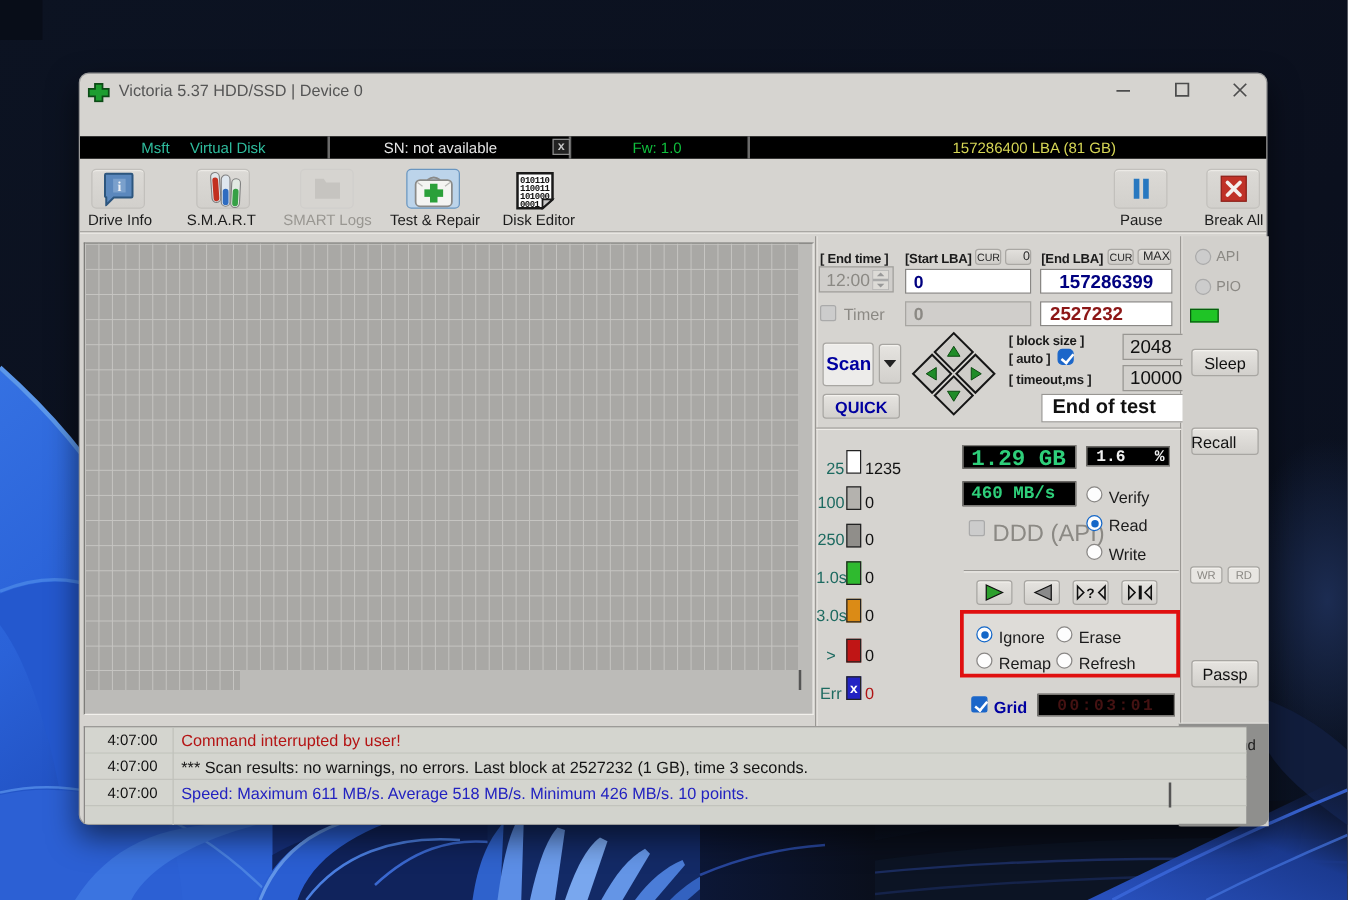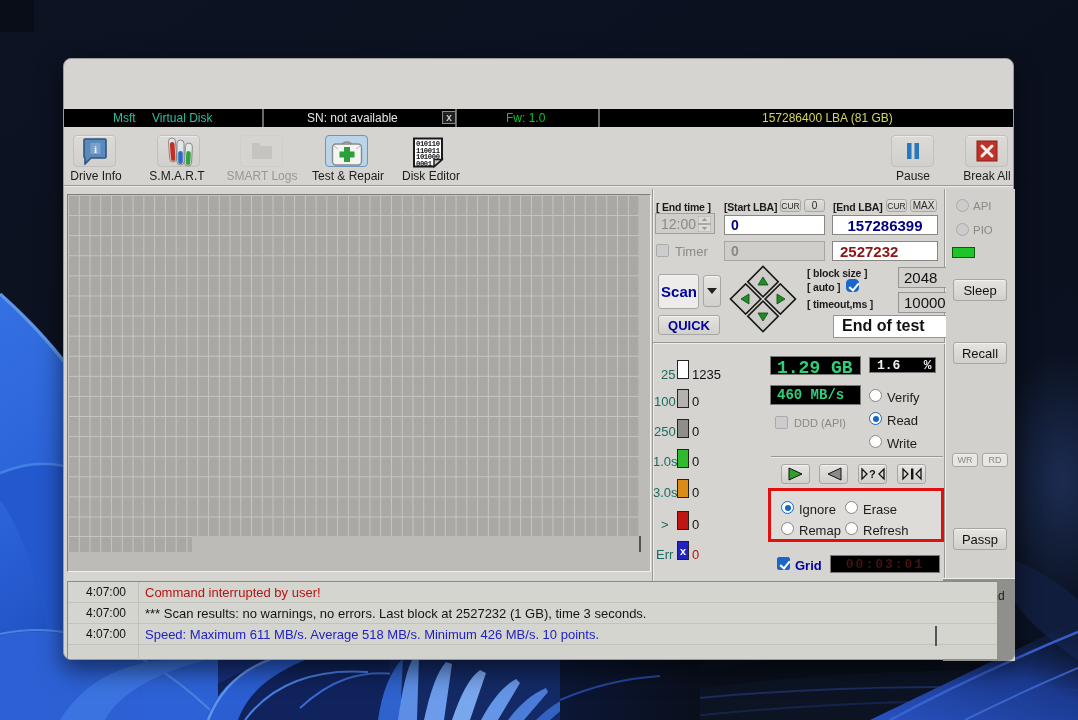--- a/index.html
+++ b/index.html
@@ -37,21 +37,21 @@
                       linear-gradient(to bottom,#c6c5c2 1px,transparent 1px);
      background-size:10.77px 20.1px; }
   #vgroove1 { position:absolute; left:588px; top:130px; width:0; height:392px;
               border-left:1px solid #9a9894; border-right:1px solid #eeece8; }
   #vgroove2 { position:absolute; left:880px; top:130px; width:0; height:472px;
               border-left:1px solid #9a9894; border-right:1px solid #eeece8; }
   
   .lbl { position:absolute; font-size:11.5px; color:#1b1b1b; white-space:nowrap; }
   .blbl { position:absolute; font-size:10.5px; font-weight:bold; color:#1b1b1b; white-space:nowrap; letter-spacing:-0.2px; }
   .chip { position:absolute; height:13px; font-size:8.5px; color:#2a2a2a; background:linear-gradient(#e2e0dc,#cfcdc9);
-          border:1px solid #aaa8a4; border-radius:3px; text-align:center; line-height:12px; }
+          border:1px solid #aaa8a4; border-radius:3px; text-align:right; line-height:12px; }
   .field { position:absolute; background:#fff; border:1px solid #898784; font-weight:bold; color:#000080; }
   .btn3d { position:absolute; background:linear-gradient(#e6e4e0,#d2d0cc); border:1px solid #a8a6a2;
            border-radius:3px; box-shadow:inset 0 1px 0 #f4f2ee; }
   .dd { position:absolute; border:1px solid #989692; background:#d2d0cc;margin-left:27px; }
   .ddarrow { position:absolute; right:4px; top:50%; margin-top:-7px; color:#444; font-size:12px; }
   .radio { position:absolute; width:13px; height:13px; border-radius:50%; background:#fdfdfd; border:1px solid #8a8886; }
   .radio.sel::after { content:""; position:absolute; left:2.5px; top:2.5px; width:6px; height:6px; border-radius:50%; background:#1467c8; }
   .radio.sel { border-color:#1467c8; }
   .cbx { position:absolute; width:13px; height:13px; border:1px solid #8a8886; background:#fdfdfd; border-radius:2px; }
   .cbx.on { background:#1b66c9; border-color:#1b66c9; }
@@ -136,20 +136,35 @@
   <linearGradient id="tfade" x1="0" y1="0" x2="1" y2="0">
     <stop offset="0" stop-color="#0c1736"></stop>
       <stop offset="1" stop-color="#0a0f1c"></stop>
   </linearGradient>
   <path d="M560,655 h140 v65 h-140 Z" fill="url(#tfade)"></path>
   <path d="M560,700 C595,685 630,678 660,676" fill="none" stroke="#27459a" stroke-width="2"></path>
 </svg>
 
 <div id="win">
 
+  <div id="titlebar">
+    <svg class="abs" style="left:6px;top:7px" width="18" height="16" viewBox="0 0 18 16">
+      <path d="M6,1 L12,1 L12,5 L17,5 L17,11 L12,11 L12,15 L6,15 L6,11 L1,11 L1,5 L6,5 Z" fill="#1d9e30" stroke="#0c4a16" stroke-width="1.4"></path>
+    </svg>
+    <div id="titletext">Victoria 5.37 HDD/SSD | Device 0</div>
+    <svg class="abs" style="left:829px;top:13px" width="12" height="2">
+        <rect width="11" height="1.4" fill="#4c4c4c"></rect>
+      </svg>
+    <svg class="abs" style="left:876px;top:7px" width="12" height="12">
+        <rect x="0.7" y="0.7" width="10" height="10" fill="none" stroke="#4c4c4c" stroke-width="1.4"></rect>
+      </svg>
+    <svg class="abs" style="left:922px;top:7px" width="12" height="12">
+        <path d="M1,1 L11,11 M11,1 L1,11" stroke="#4c4c4c" stroke-width="1.4"></path>
+      </svg>
+  </div>
 
 
   <div id="blackbar">
     <span style="left:49px;color:#2fbd9e">Msft</span>
     <span style="left:88px;color:#2fbd9e">Virtual Disk</span>
     <span style="left:198px;top:0;width:2px;height:18px;background:#6a6a6a"></span>
     <span style="left:391px;top:0;width:2px;height:18px;background:#6a6a6a"></span>
     <span style="left:243px;color:#e6e6e6">SN: not available</span>
     <span style="left:378px;top:2px;width:14px;height:13px;background:#222;color:#c8c8c8;font-size:10px;font-weight:bold;text-align:center;line-height:12px;border:1px solid #8a8a8a">x</span>
     <span style="left:442px;color:#0fbe3c">Fw: 1.0</span>
@@ -300,21 +315,21 @@
     <div class="abs" style="left:39px;top:168px;color:#111">0</div>
     <div class="abs" style="left:3px;top:198px;color:#1d6a60">Err</div>
     <div class="abs" style="left:24px;top:192px;width:12px;height:19px;background:#2222c4;border:1px solid #222;color:#fff;font-weight:bold;font-size:11px;text-align:center;line-height:18px">x</div>
     <div class="abs" style="left:39px;top:198px;color:#b01414">0</div>
   </div>
 
   <div class="lcd" style="left:706px;top:297px;width:91px;height:19px;color:#2ecf7a;font-size:18px;padding:1px 0 0 6px">1.29 GB</div>
   <div class="lcd" style="left:805px;top:298px;width:67px;height:16px;color:#efefef;font-size:13px;padding:0 0 0 7px">1.6&nbsp;&nbsp;&nbsp;%</div>
   <div class="lcd" style="left:706px;top:326px;width:91px;height:20px;color:#2ecf7a;font-size:14px;padding:1px 0 0 6px">460 MB/s</div>
   <div class="cbx" style="left:711px;top:357px;background:#ccc;border-color:#aaa"></div>
-  <div class="lbl" style="left:730px;top:358px;color:#8b8984;font-size:11px">DDD (API)</div>
+  <div class="lbl" style="left:730px;top:358px;color:#8b8984;font-size:19px">DDD (API)</div>
   <div class="radio" style="left:805px;top:330px"></div>
   <div class="lbl" style="left:823px;top:331px;font-size:13px">Verify</div>
   <div class="radio sel" style="left:805px;top:353px"></div>
   <div class="lbl" style="left:823px;top:354px;font-size:13px">Read</div>
   <div class="radio" style="left:805px;top:376px"></div>
   <div class="lbl" style="left:823px;top:377px;font-size:13px">Write</div>
   <div class="abs" style="left:707px;top:397px;width:172px;height:0;border-top:1px solid #9a9894;border-bottom:1px solid #eeece8"></div>
 
   <div class="btn3d" style="left:717px;top:405px;width:29px;height:20px"></div>
   <svg class="abs" style="left:724px;top:408px" width="16" height="14">
@@ -353,21 +368,21 @@
 
   <div id="rstrip" style="position:absolute;left:882px;top:130px;width:69px;height:472px;background:#d2d0cc"></div>
   <div class="radio" style="left:892px;top:140px;background:#ccc;border-color:#aaa"></div>
   <div class="lbl" style="left:909px;top:141px;color:#8b8984">API</div>
   <div class="radio" style="left:892px;top:164px;background:#ccc;border-color:#aaa"></div>
   <div class="lbl" style="left:909px;top:165px;color:#8b8984">PIO</div>
   <div class="abs" style="left:888px;top:188px;width:23px;height:11px;background:#1fc426;border:1px solid #0a5a10"></div>
   <div class="btn3d" style="left:889px;top:220px;width:54px;height:22px"></div>
   <div class="abs" style="left:889px;top:224px;width:54px;text-align:center;font-size:13px;color:#111">Sleep</div>
   <div class="btn3d" style="left:889px;top:283px;width:54px;height:22px"></div>
-  <div class="abs" style="left:889px;top:287px;width:54px;text-align:center;font-size:13px;color:#111">Recall</div>
+  <div class="abs" style="left:889px;top:287px;width:32px;text-align:center;font-size:13px;color:#111">Recall</div>
   <div class="btn3d" style="left:888px;top:394px;width:26px;height:14px;background:#e8e6e2"></div>
   <div class="abs" style="left:888px;top:396px;width:26px;text-align:center;font-size:9px;color:#8b8984">WR</div>
   <div class="btn3d" style="left:918px;top:394px;width:26px;height:14px;background:#e8e6e2"></div>
   <div class="abs" style="left:918px;top:396px;width:26px;text-align:center;font-size:9px;color:#8b8984">RD</div>
   <div class="btn3d" style="left:889px;top:469px;width:54px;height:22px"></div>
   <div class="abs" style="left:889px;top:473px;width:54px;text-align:center;font-size:13px;color:#111">Passp</div>
   <div class="abs" style="left:879px;top:519px;width:72px;height:83px;background:#8f8f8d;border-top:1px solid #f0eeea;border-radius:0 0 8px 0"></div>
   <div class="cbx on" style="left:889px;top:529px"></div>
   <div class="lbl" style="left:906px;top:530px;font-size:12px">Sound</div>
   <div class="cbx" style="left:889px;top:552px"></div>

